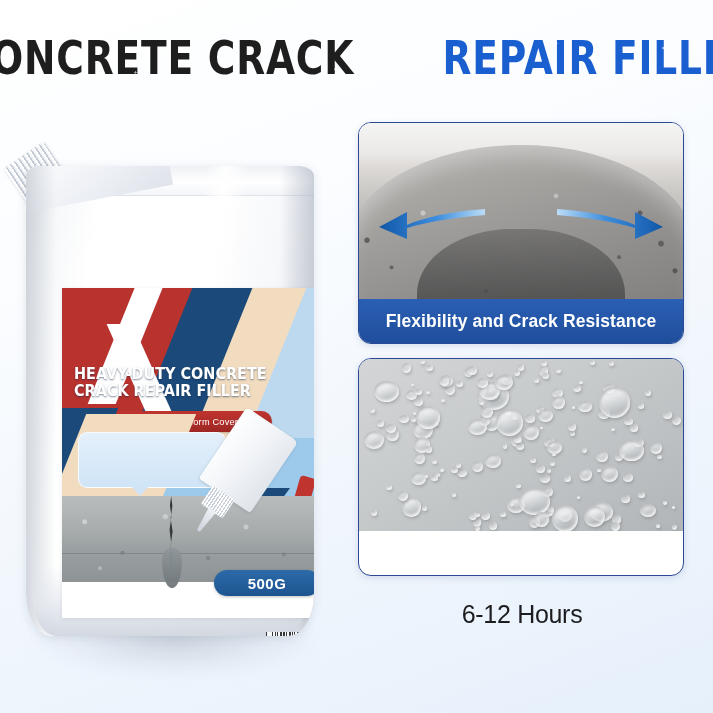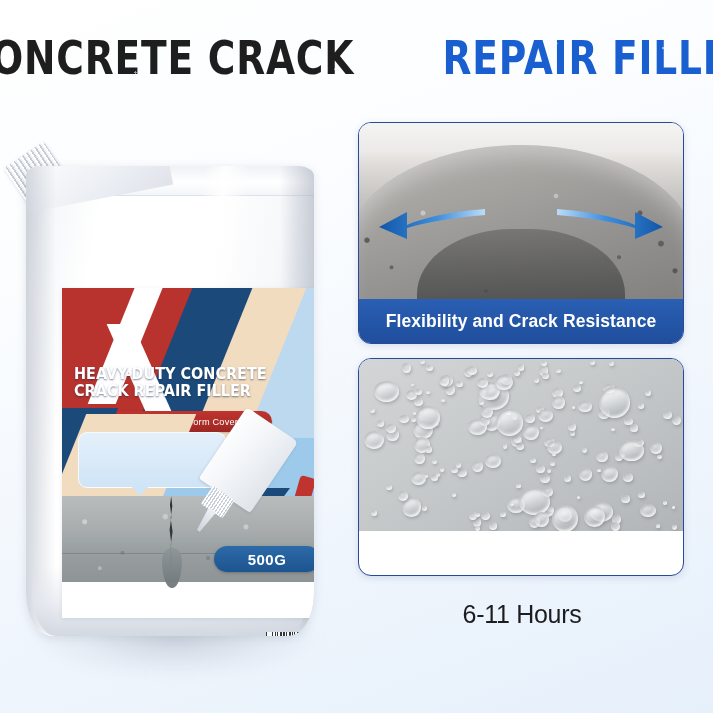--- a/index.html
+++ b/index.html
@@ -227,21 +227,21 @@
     position:absolute; right:24px; top:200px; width:52px; height:30px;
     background:#1b4a7a;
     clip-path:polygon(0 0, 100% 0, 58% 100%);
   }
   .lbl-tool-plate{
     position:absolute; right:2px; top:176px; width:78px; height:78px;
     background:#f2dcc0; transform:skewY(-12deg); z-index:-1;
   }
 
   .size-badge{
-    position:absolute; right:-6px; bottom:46px; width:106px; height:26px;
+    position:absolute; right:-6px; bottom:22px; width:106px; height:26px;
     background:linear-gradient(180deg,#2c6aa8,#1d5490);
     border-radius:13px;
     display:flex; align-items:center; justify-content:center;
     color:#fff; font-size:15px; font-weight:bold; letter-spacing:.5px;
     box-shadow:0 1px 3px rgba(0,0,0,.25);
   }
 
   .barcode{
     position:absolute; left:240px; top:466px; width:56px; height:42px;
     background:#ffffff;
@@ -577,15 +577,15 @@
       <div class="drop" style="width: 5px; height: 4.2px; left: 298.1px; top: 95.5px;"></div>
       <div class="drop" style="width: 8.7px; height: 8.5px; left: 177px; top: 105.7px;"></div>
       <div class="drop" style="width: 3.7px; height: 3.5px; left: 192.9px; top: 93.9px;"></div>
       <div class="drop" style="width: 3.1px; height: 2.8px; left: 312.9px; top: 147px;"></div>
       <div class="drop" style="width: 5.1px; height: 5.2px; left: 116.2px; top: 166.8px;"></div>
     </div>
 </div>
 
 <div class="stats">
   <div class="stat">
-    <div class="stat-value">6-11 Hours</div>
+    <div class="stat-value">6-12 Hours</div>
   </div>
 </div>
 
 </body></html>

